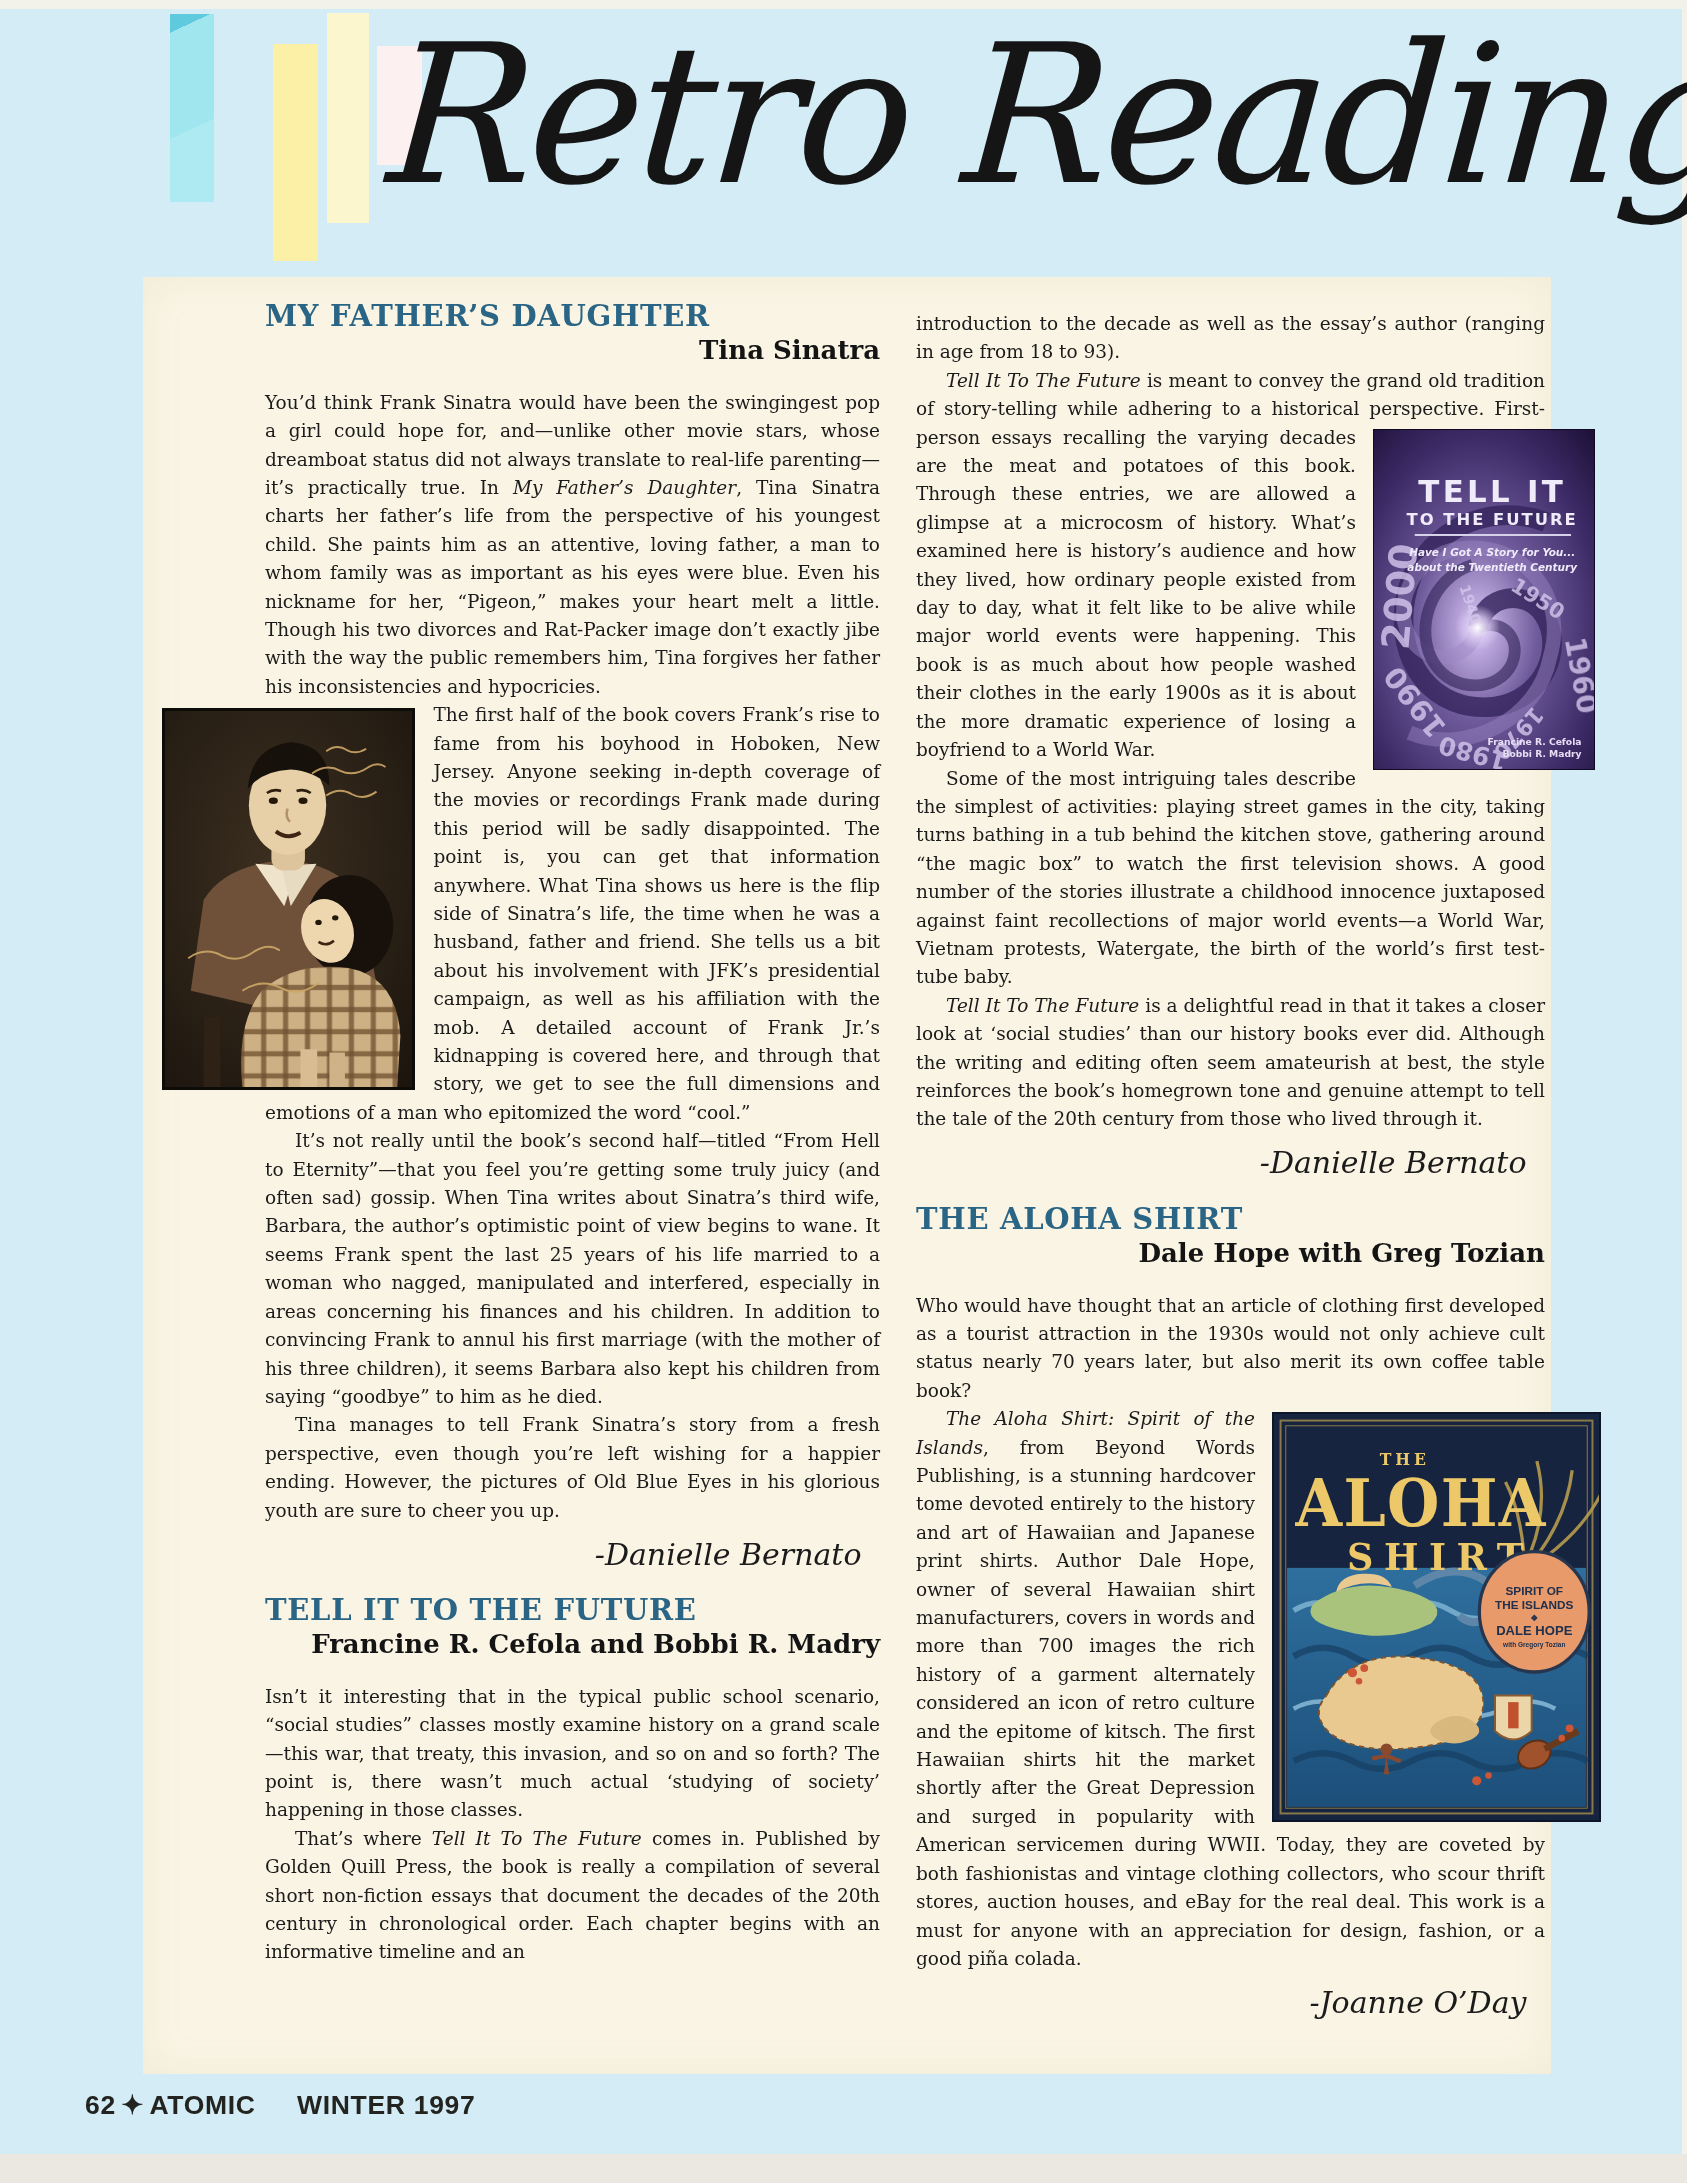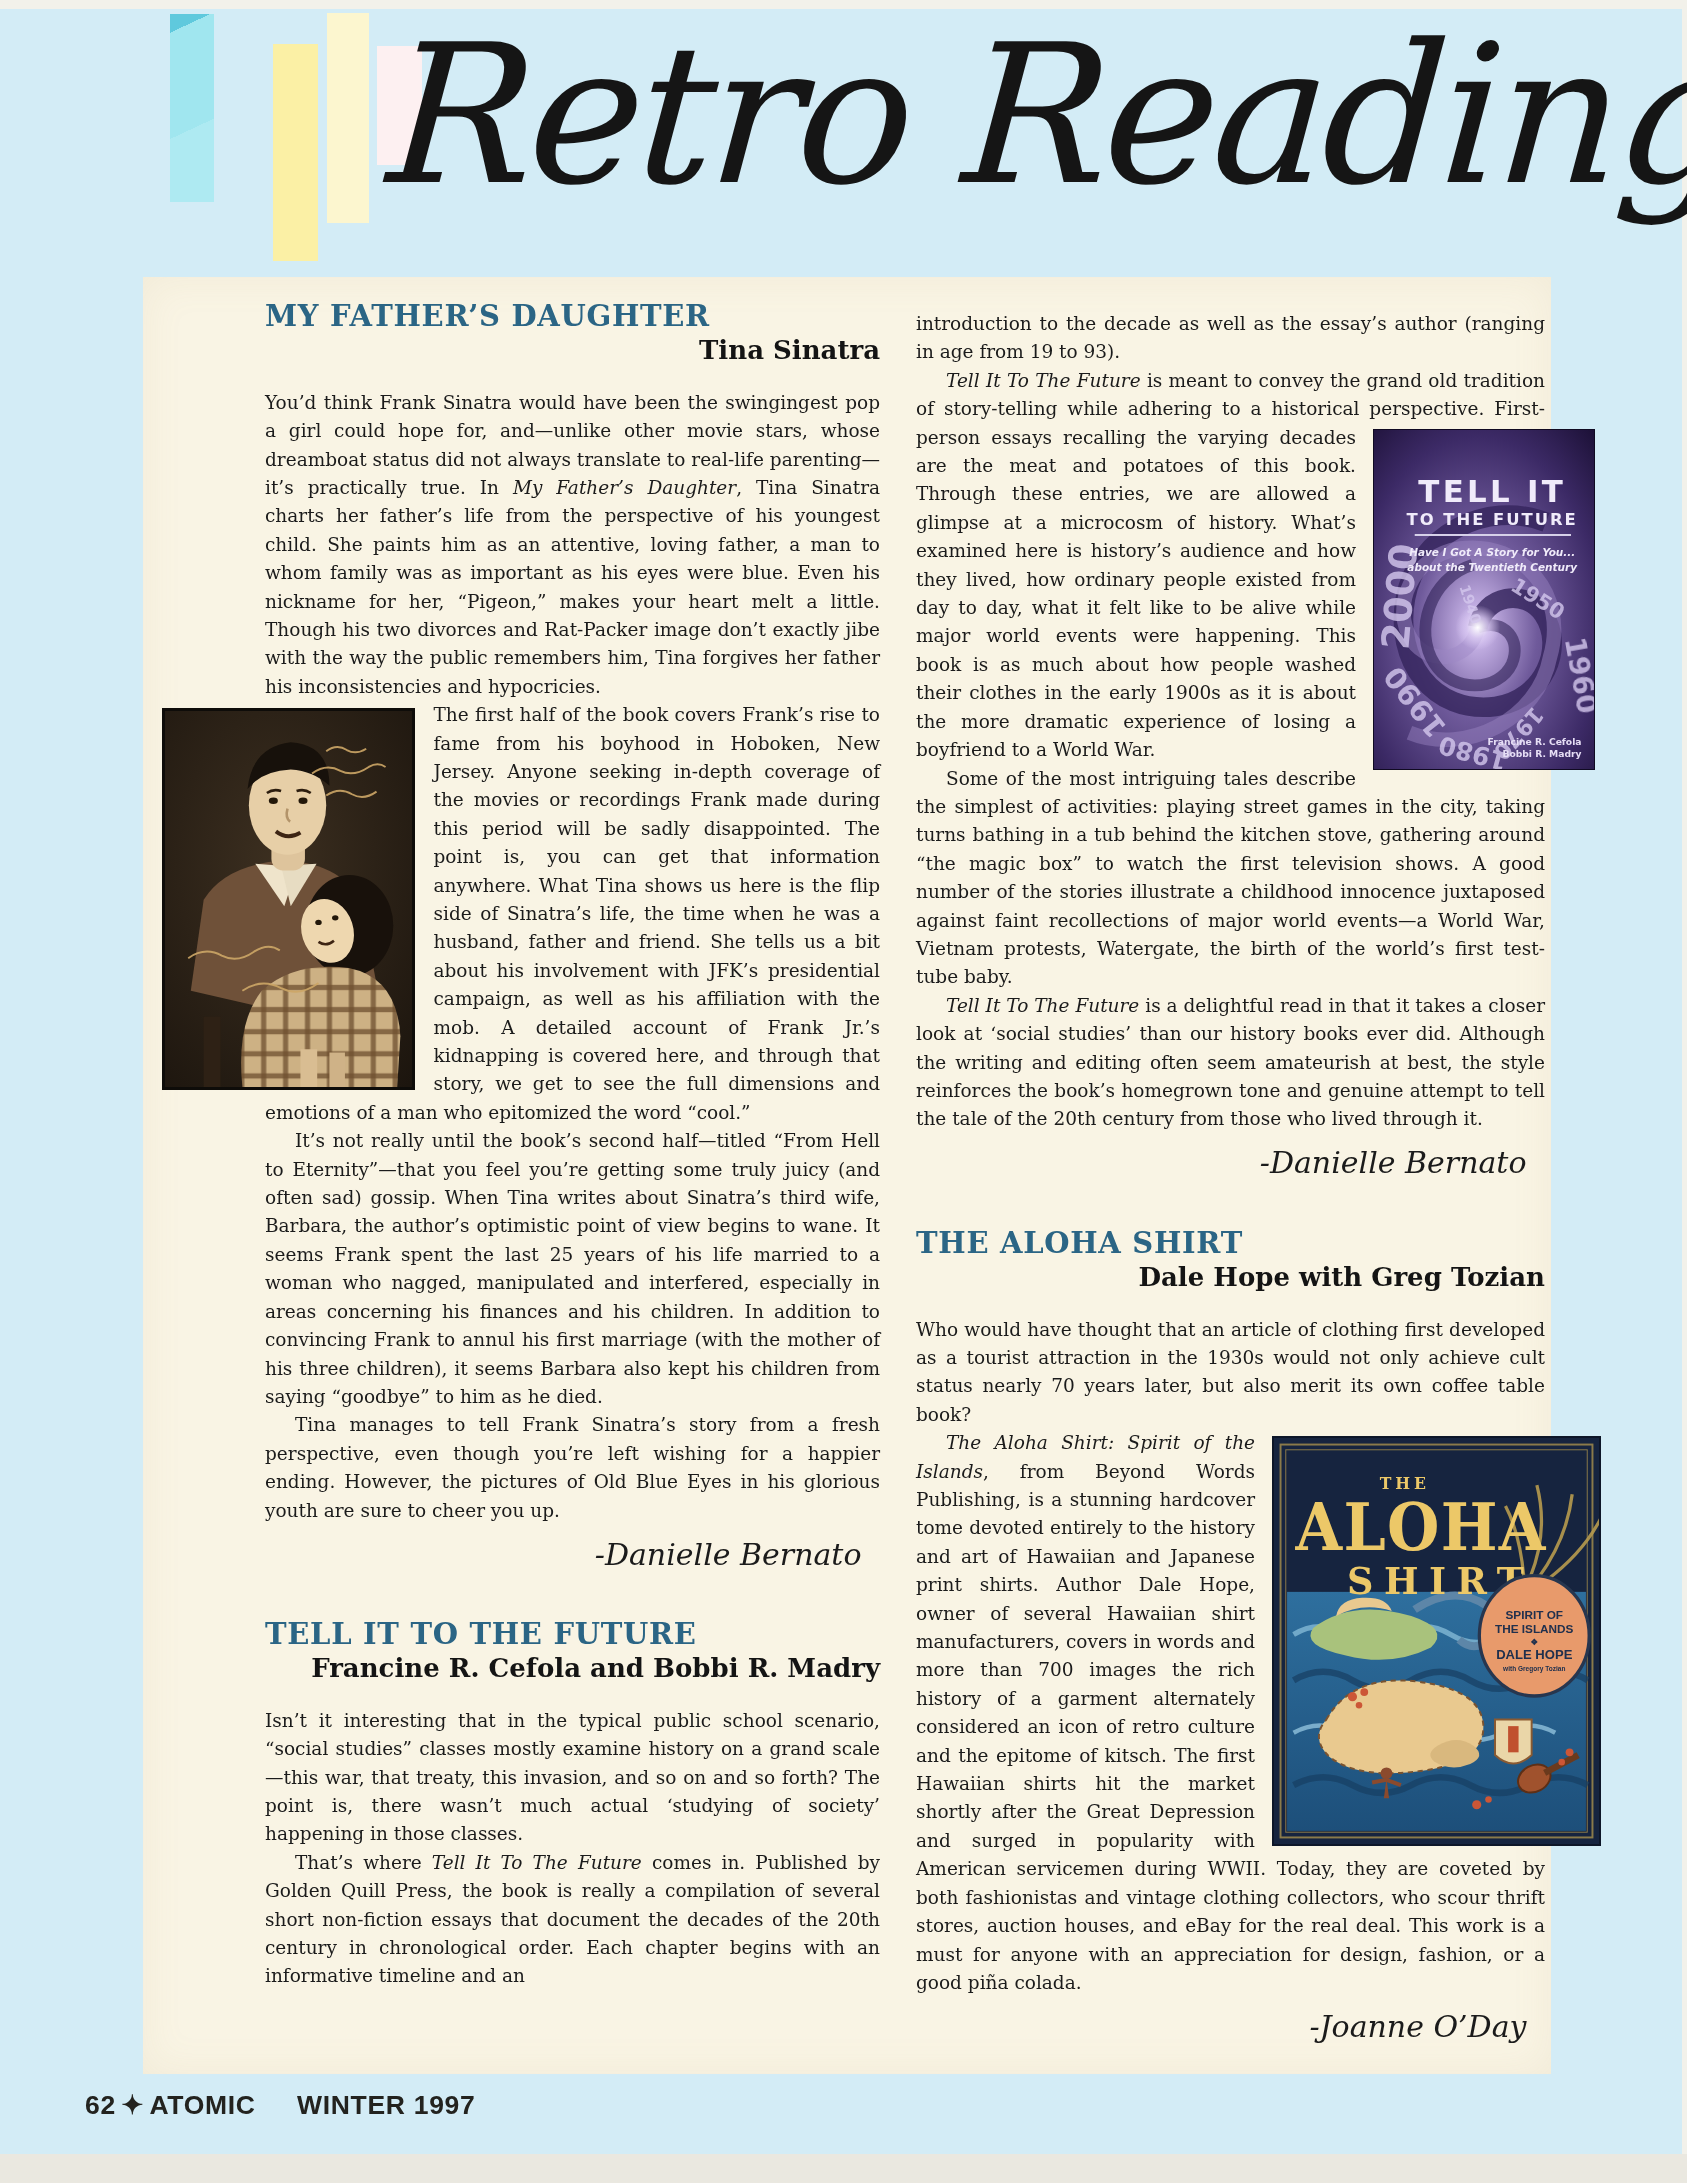--- a/index.html
+++ b/index.html
@@ -53,21 +53,21 @@
     font-size:26px; line-height:1.15; font-weight:bold;
     color:#141414; margin:4px 0 0 0; text-align:right;
   }
   .col p { margin:0; }
   .col p.first { margin-top:22.5px; }
   .col p.ind { text-indent:30px; }
   .byline {
     text-align:right; font-style:italic; font-size:30px;
     margin:10.6px 18.5px 0 0; line-height:1.25;
   }
-  .next-article { margin-top:46px; }
+  .next-article { margin-top:22px; }
   i { font-style:italic; }
 
   .sinatra-wrap {
     float:left; width:253px; height:382px;
     margin:6.6px 18.5px 6.6px -103px;
     border:3.3px solid #0e0c09; background:#221a12;
   }
   .tell-wrap {
     float:right; width:222px; height:341px;
     margin:5.3px -50px 8px 17px;
@@ -172,21 +172,21 @@
     <p class="ind">Tina manages to tell Frank Sinatra’s story from a fresh perspective, even though you’re left wishing for a happier ending. However, the pictures of Old Blue Eyes in his glorious youth are sure to cheer you up.</p>
     <div class="byline">-Danielle Bernato</div>
 
     <h2 class="head next-article">TELL IT TO THE FUTURE</h2>
     <div class="author">Francine R. Cefola and Bobbi R. Madry</div>
     <p class="first">Isn’t it interesting that in the typical public school scenario, “social studies” classes mostly examine history on a grand scale—this war, that treaty, this invasion, and so on and so forth? The point is, there wasn’t much actual ‘studying of society’ happening in those classes.</p>
     <p class="ind">That’s where <i>Tell It To The Future</i> comes in. Published by Golden Quill Press, the book is really a compilation of several short non-fiction essays that document the decades of the 20th century in chronological order. Each chapter begins with an informative timeline and an</p>
   </div>
 
   <div class="col col2">
-    <p>introduction to the decade as well as the essay’s author (ranging in age from 19 to 93).</p>
+    <p>introduction to the decade as well as the essay’s author (ranging in age from 18 to 93).</p>
 
     <p class="ind">
       <span><i>Tell It To The Future</i> is meant to convey the grand old tradition of story-telling while adhering to a historical perspective. First-person essays recalling the varying </span><span class="tell-wrap">
         <svg viewBox="0 0 335 515" preserveAspectRatio="none" style="font-size:28px">
           <defs>
             <radialGradient id="tg" cx="47%" cy="58%" r="78%">
               <stop offset="0" stop-color="#f6f0ff"></stop>
               <stop offset="0.07" stop-color="#c4b0e4"></stop>
               <stop offset="0.35" stop-color="#6f5a9b"></stop>
               <stop offset="0.72" stop-color="#3c2a66"></stop>

